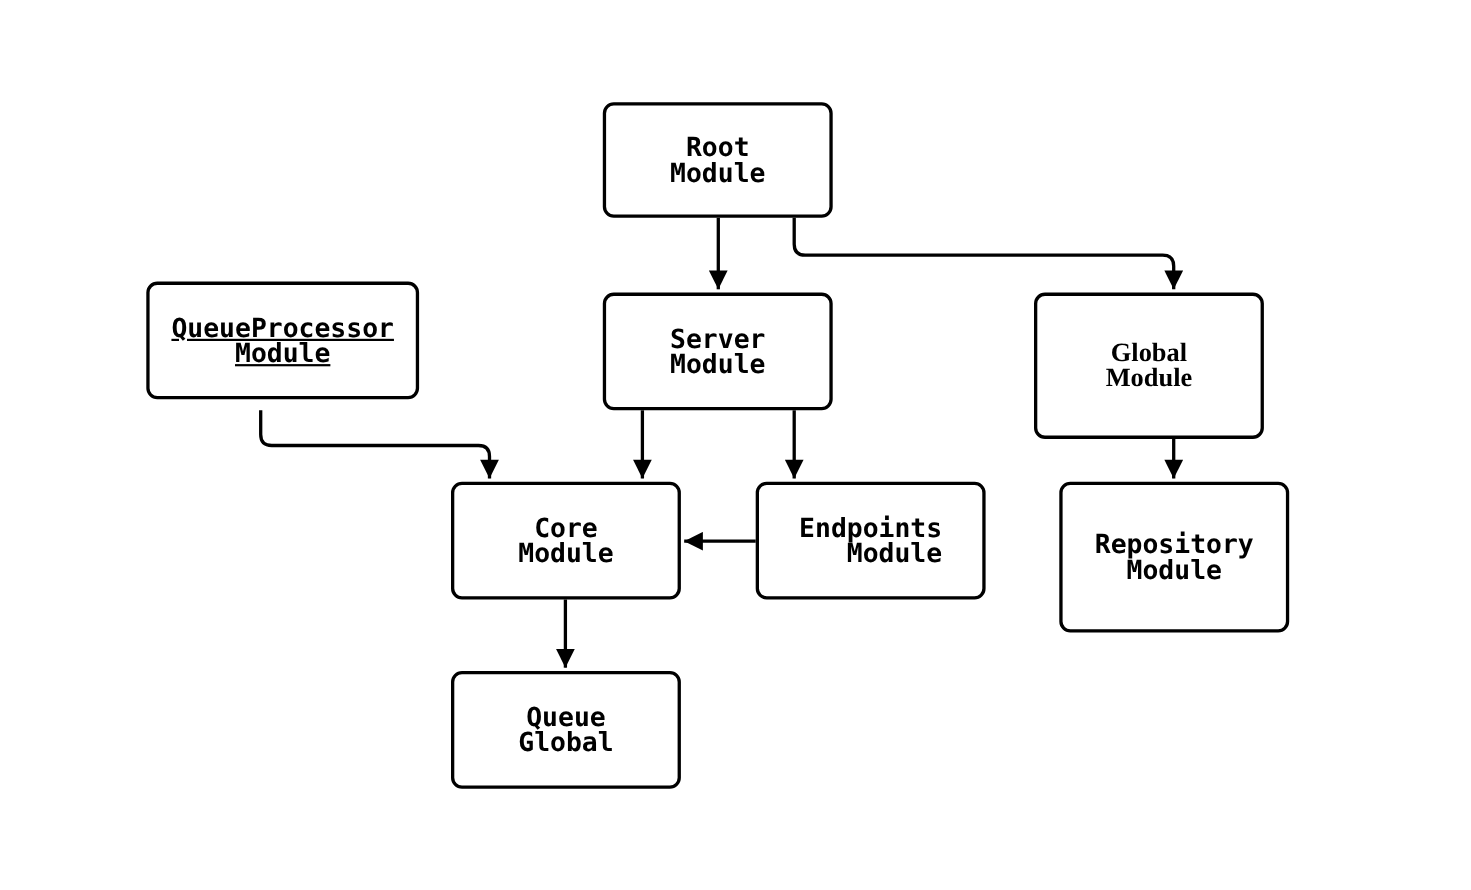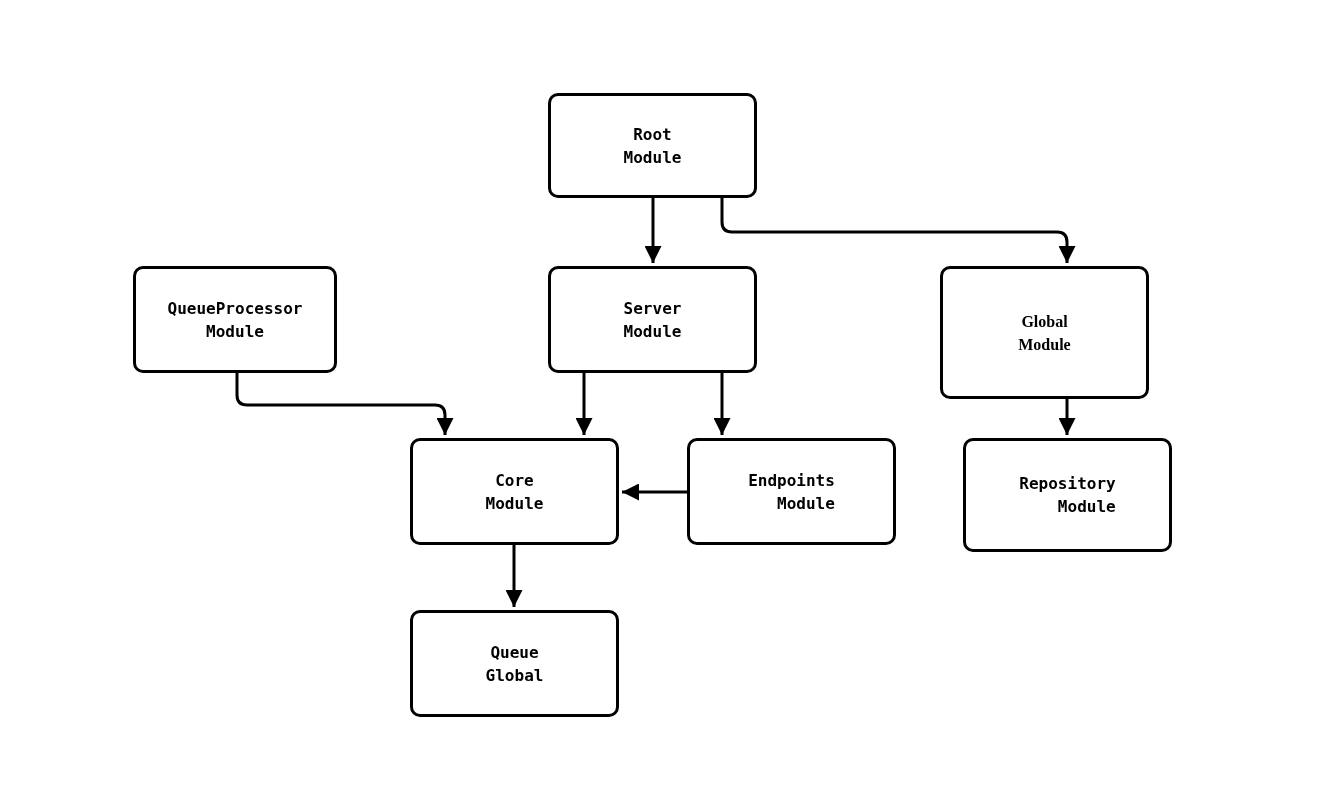--- a/index.html
+++ b/index.html
@@ -26,34 +26,34 @@
   .node {
     position: absolute;
     box-sizing: border-box;
     background: #ffffff;
     border: 3px solid #000000;
     border-radius: 10px;
     display: flex;
     align-items: center;
     justify-content: center;
     text-align: center;
-    font-size: 16px;
+    font-size: 24px;
     font-weight: bold;
     line-height: 23px;
     color: #000000;
     white-space: pre-line;
     letter-spacing: 0px;
   }
   .node-root          { left: 548px; top:  93px; width: 209px; height: 105px; }
-  .node-queueprocessor{ left: 133px; top: 266px; width: 204px; height: 107px; }
+  .node-queueprocessor{ left: 133px; top: 256px; width: 248px; height: 107px; text-decoration: underline; }
   .node-server        { left: 548px; top: 266px; width: 209px; height: 107px; }
   .node-global        { left: 940px; top: 266px; width: 209px; height: 133px; font-family: Liberation Serif, serif; }
   .node-core          { left: 410px; top: 438px; width: 209px; height: 107px; text-align: center; }
   .node-endpoints     { left: 687px; top: 438px; width: 209px; height: 107px; text-align: right; }
-  .node-repository    { left: 963px; top: 438px; width: 209px; height: 114px; text-align: right; }
+  .node-repository    { left: 963px; top: 438px; width: 209px; height: 137px; }
   .node-queue         { left: 410px; top: 610px; width: 209px; height: 107px; }
   .edge {
     stroke: #000000;
     stroke-width: 3px;
     fill: none;
   }
 </style>
 </head>
 <body>
 

